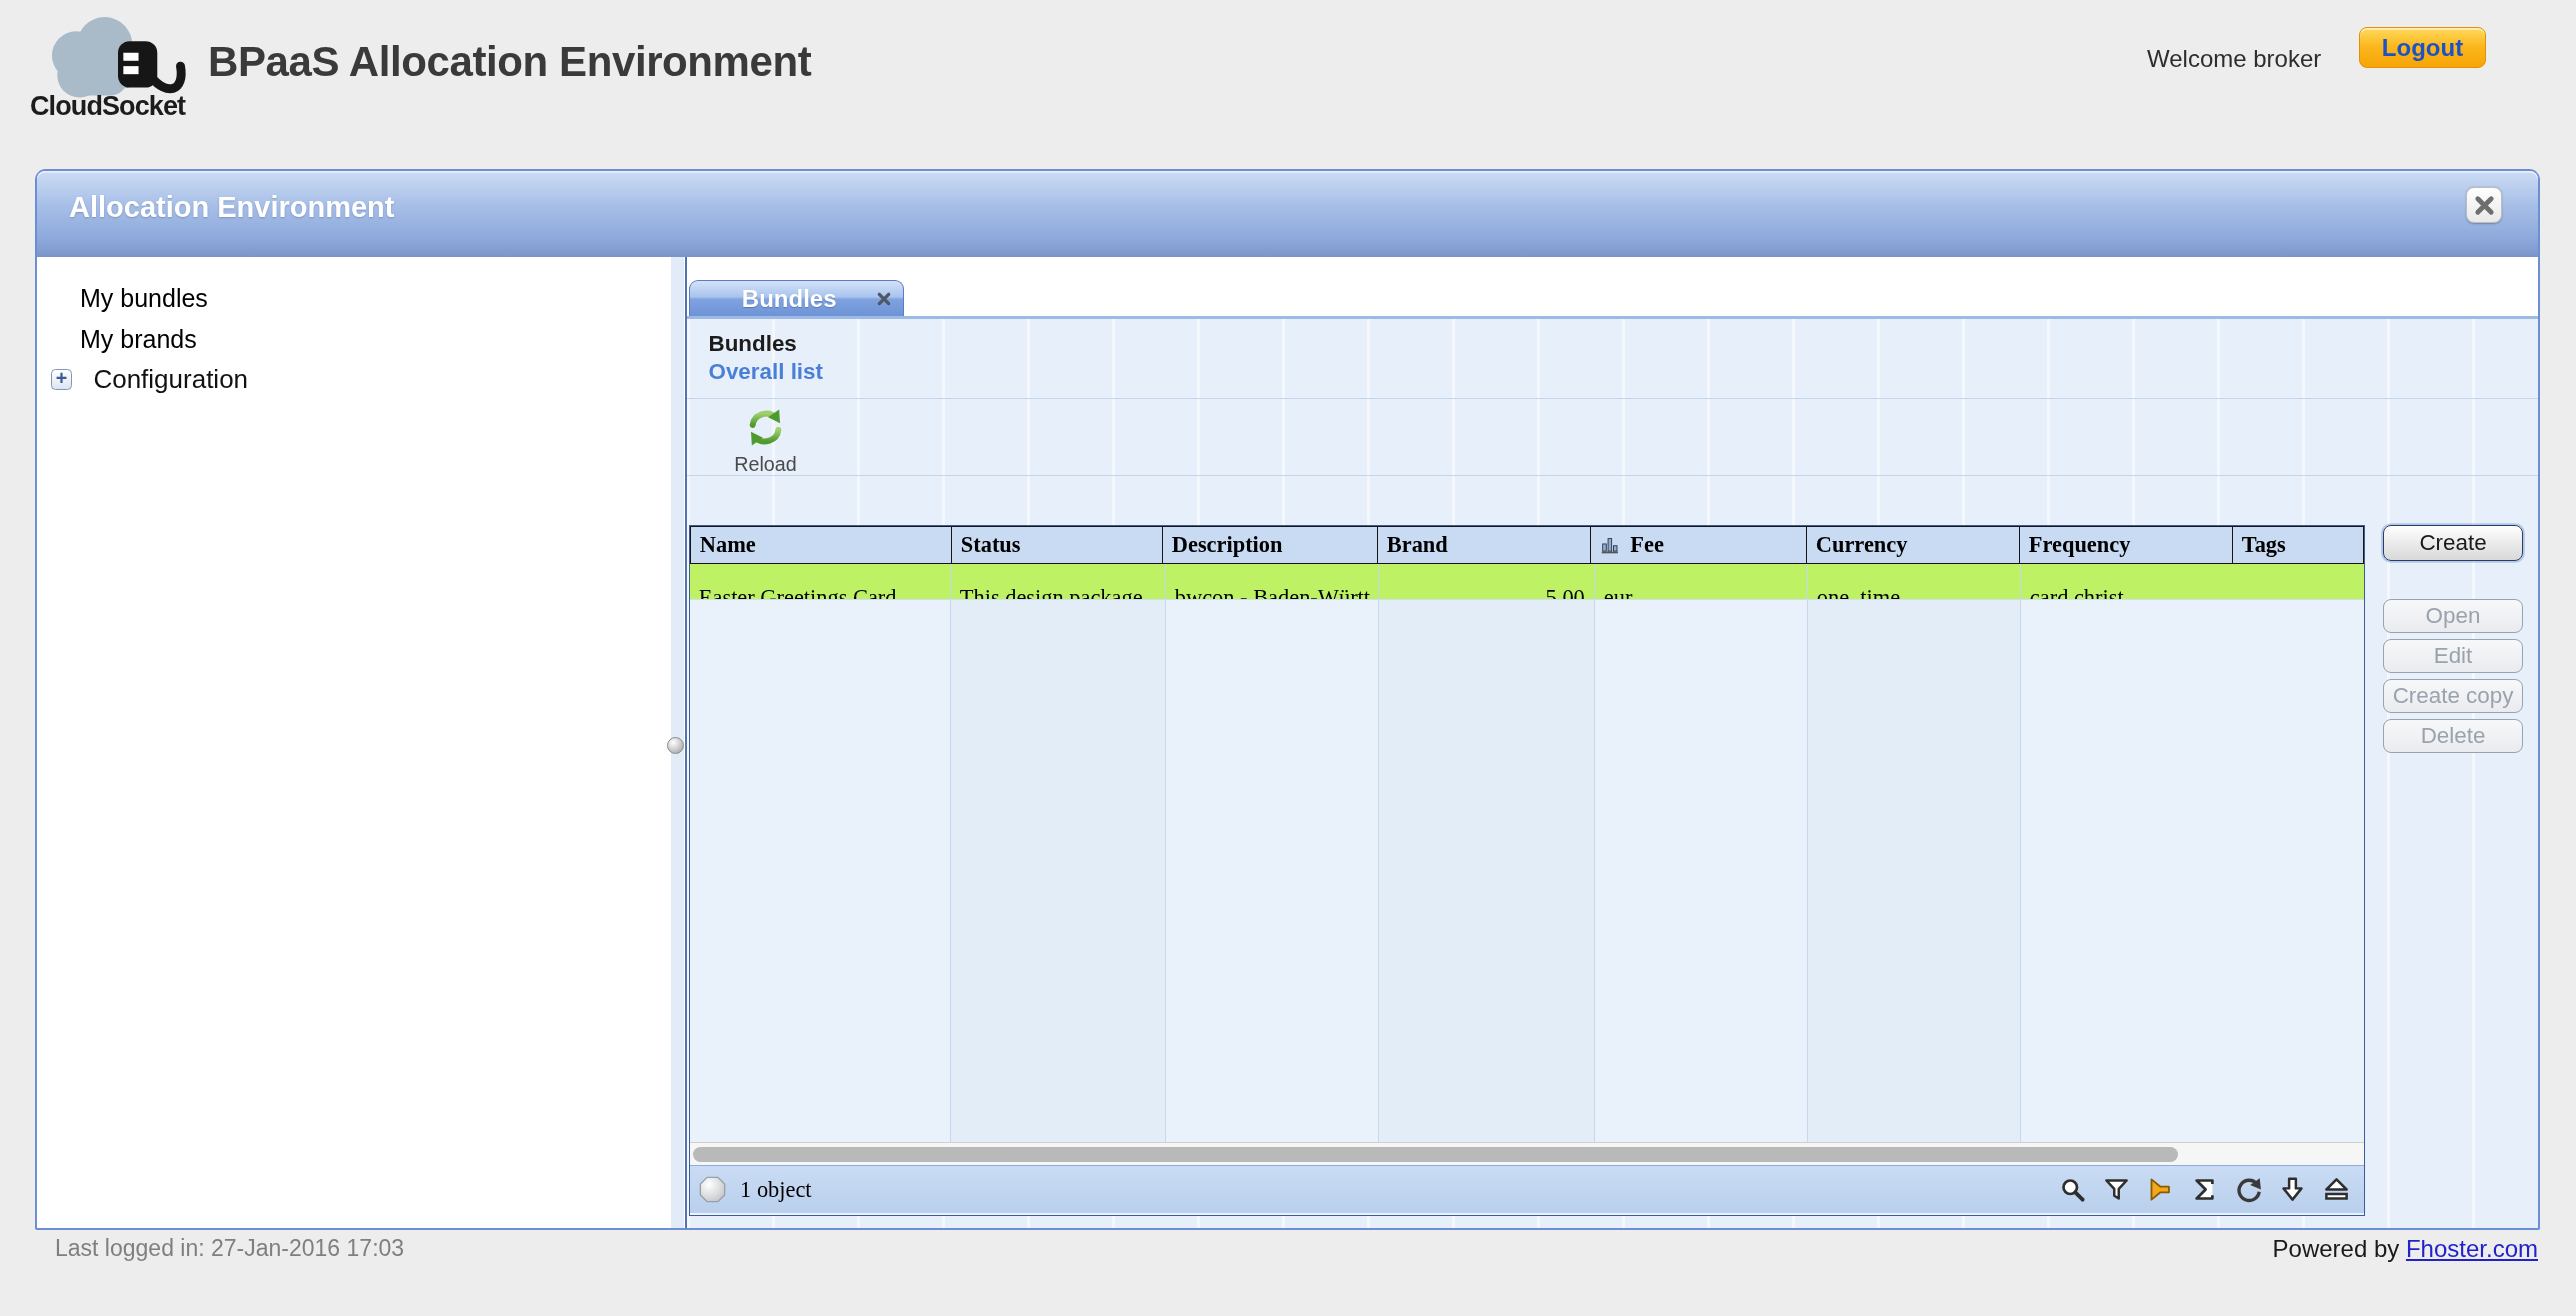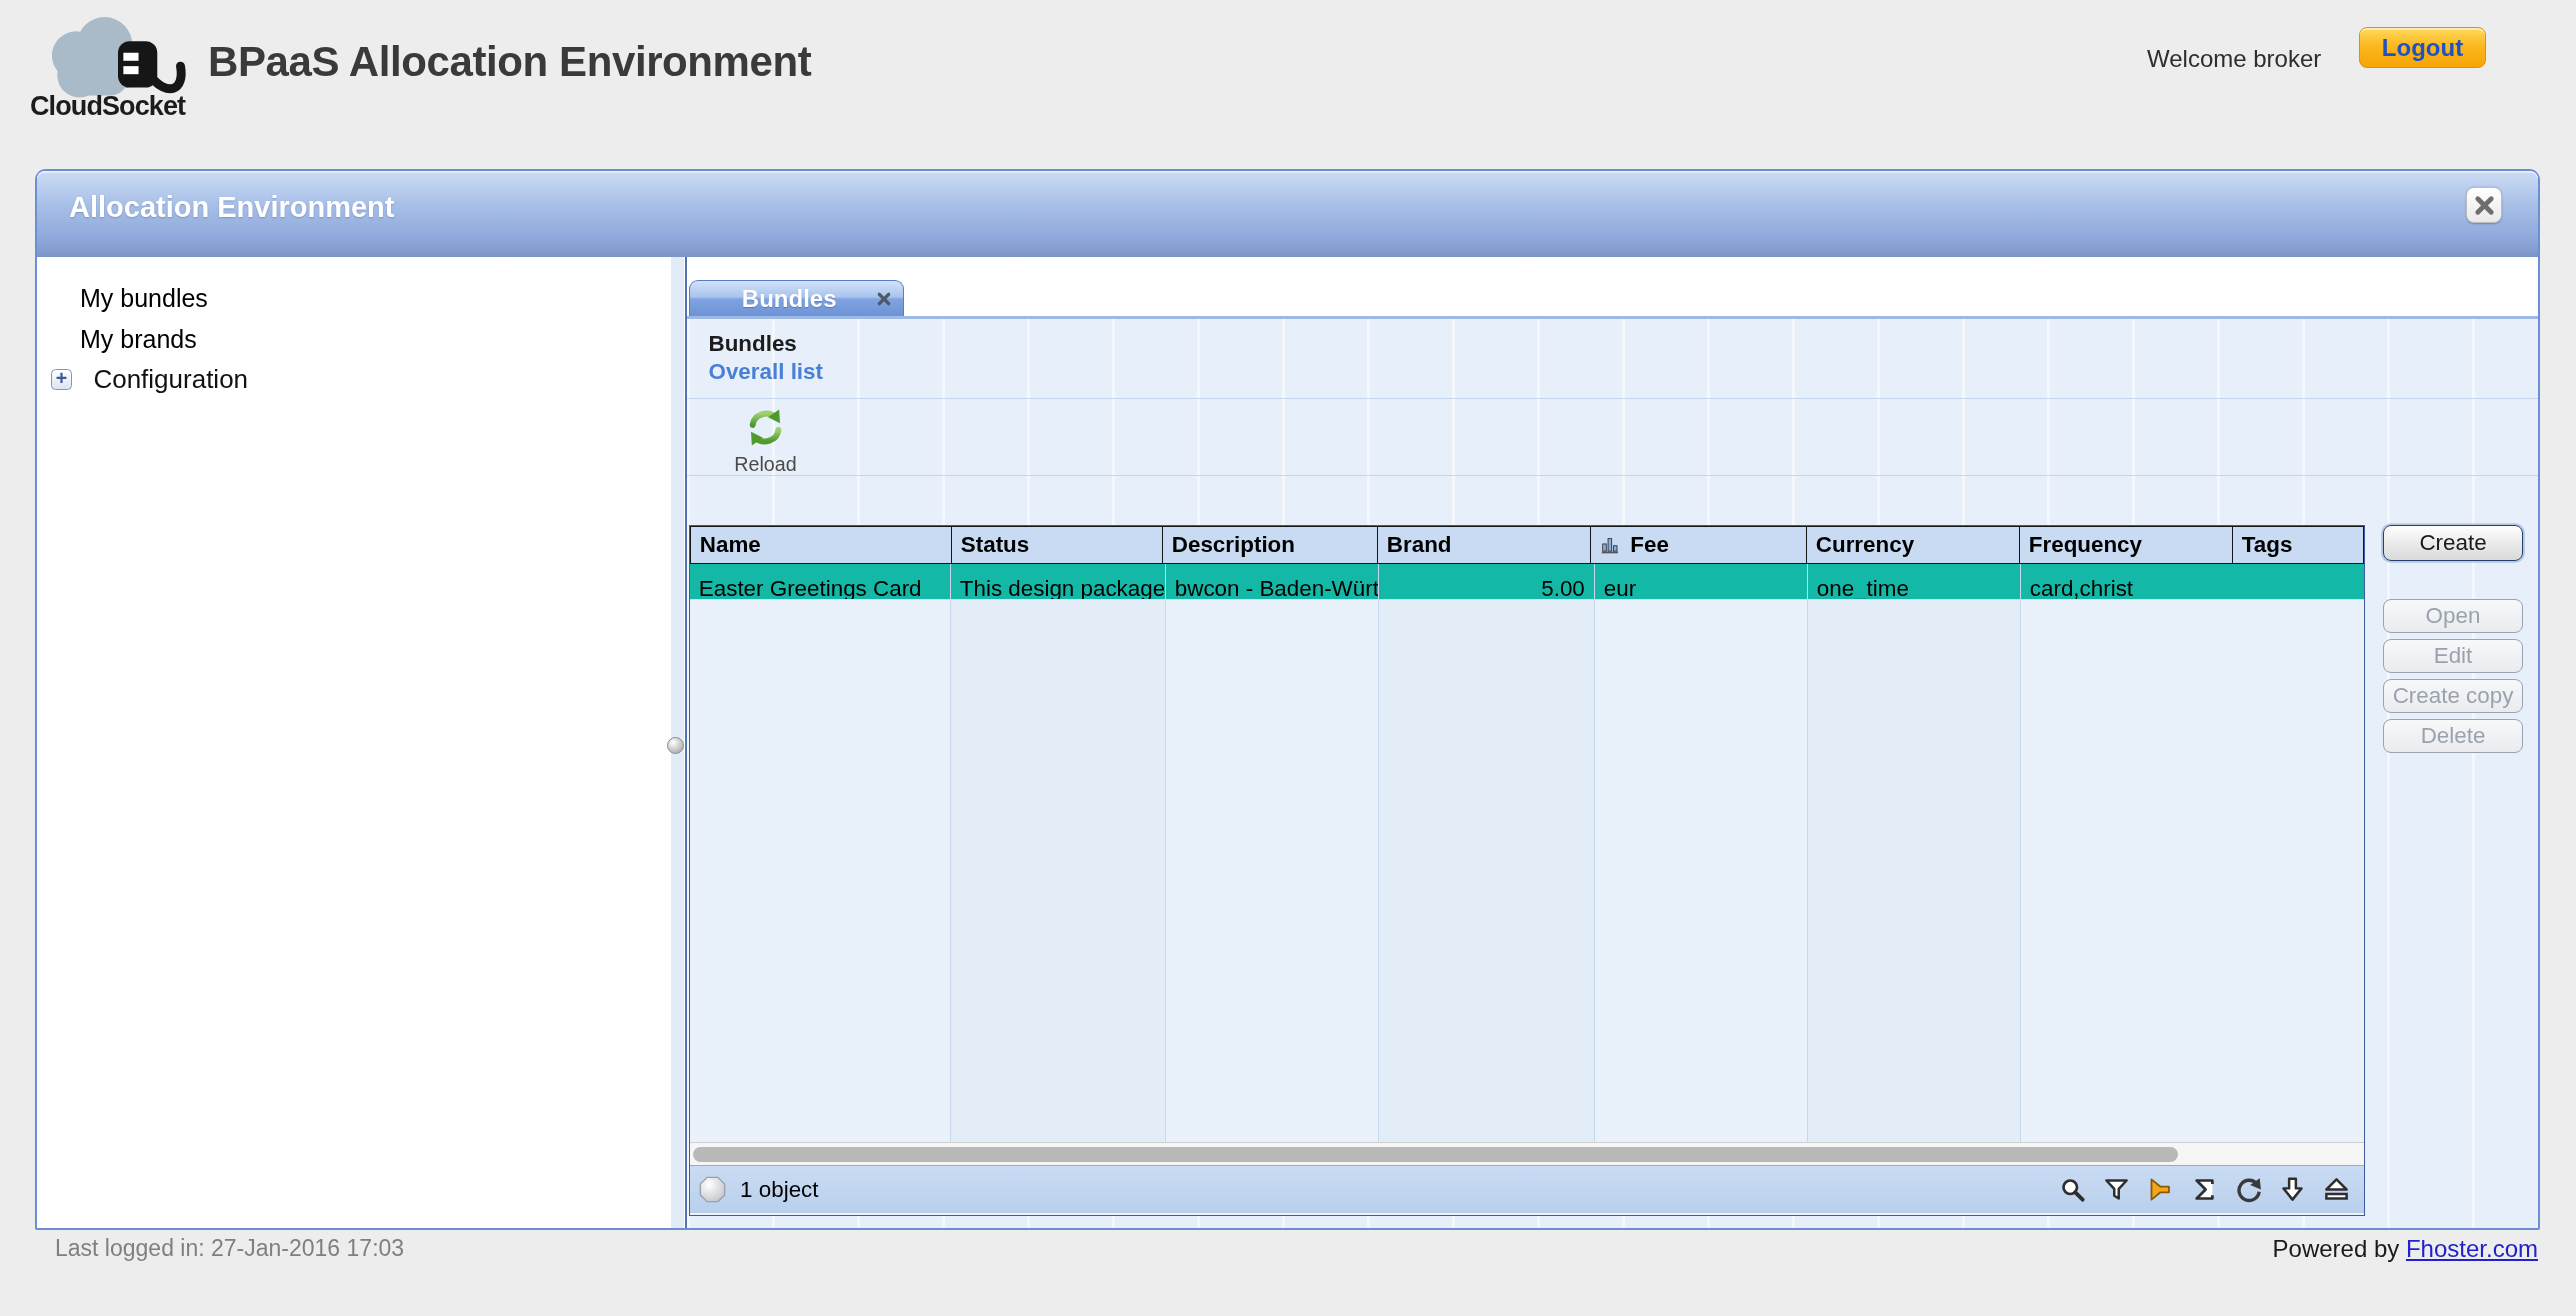--- a/index.html
+++ b/index.html
@@ -90,43 +90,43 @@
   #breadcrumb-title{font-size:22.4px;font-weight:700;color:#1c1c1c;}
   #breadcrumb-subtitle{font-size:22.4px;font-weight:700;color:#4a7fd6;margin-top:2.7px;cursor:pointer;}
 
   #grid-toolbar{left:0;top:143px;right:0;height:76px;border-bottom:1.8px solid #c5d5eb;box-sizing:border-box;}
   #reload-button{left:38px;top:7.2px;width:81px;text-align:center;cursor:pointer;}
   #reload-label{font-size:19.7px;color:#4a4a4a;margin-top:1.8px;}
 
   
   #grid{
     left:1.8px;top:268px;width:1676px;height:691px;
-    border:1.8px solid #3d5c9b;box-sizing:border-box;background:#eaf2fb;
+    border:1.8px solid #3d5c9b;box-sizing:border-box;background:#eaf2fb;font-family:Liberation Serif, serif;
   }
   #grid-header{
     display:flex;height:38px;box-sizing:border-box;
     border:1.8px solid #161616;
     background:#c8dbf2;
   }
   .hcell{
     box-sizing:border-box;border-right:1.8px solid #161616;
     display:flex;align-items:center;padding:0 9px;
     font-size:22.4px;font-weight:700;color:#000;
     overflow:hidden;white-space:nowrap;cursor:pointer;
   }
   .hcell:last-child{border-right:none;flex:1;}
   #grid-body{display:flex;height:578px;}
   .bcol{box-sizing:border-box;border-right:0.9px solid #c7d8ee;height:100%;}
   .bcol:nth-child(odd){background:#e9f1fb;}
   .bcol:nth-child(even){background:#e3edf8;}
   .bcol:last-child{border-right:none;flex:1;}
   .bcell{
-    height:36px;box-sizing:border-box;background:#14b8a6;
+    height:36px;box-sizing:border-box;background:#bef264;
     border-bottom:0.9px solid #cfdff2;
-    font-size:22.4px;color:#000;padding:12px 9px 0 9px;
+    font-size:22.4px;color:#000;padding:21px 9px 0 9px;
     overflow:hidden;white-space:nowrap;cursor:default;
   }
   .bcell.num{text-align:right;}
   .w0{width:261px;} .w1{width:211px;} .w2{width:215px;} .w3{width:213px;}
   .w4{width:216px;} .w5{width:213px;} .w6{width:213px;}
 
   #hscroll{height:23px;background:#f6f6f6;border-top:0.9px solid #cfcfcf;position:relative;box-sizing:border-box;}
   #hscroll-thumb{position:absolute;left:3.6px;top:3.6px;width:1485px;height:15px;background:#b9b9b9;border-radius:9px;cursor:grab;}
   #grid-statusbar{
     height:48px;box-sizing:border-box;border-top:1.8px solid #8fadda;

